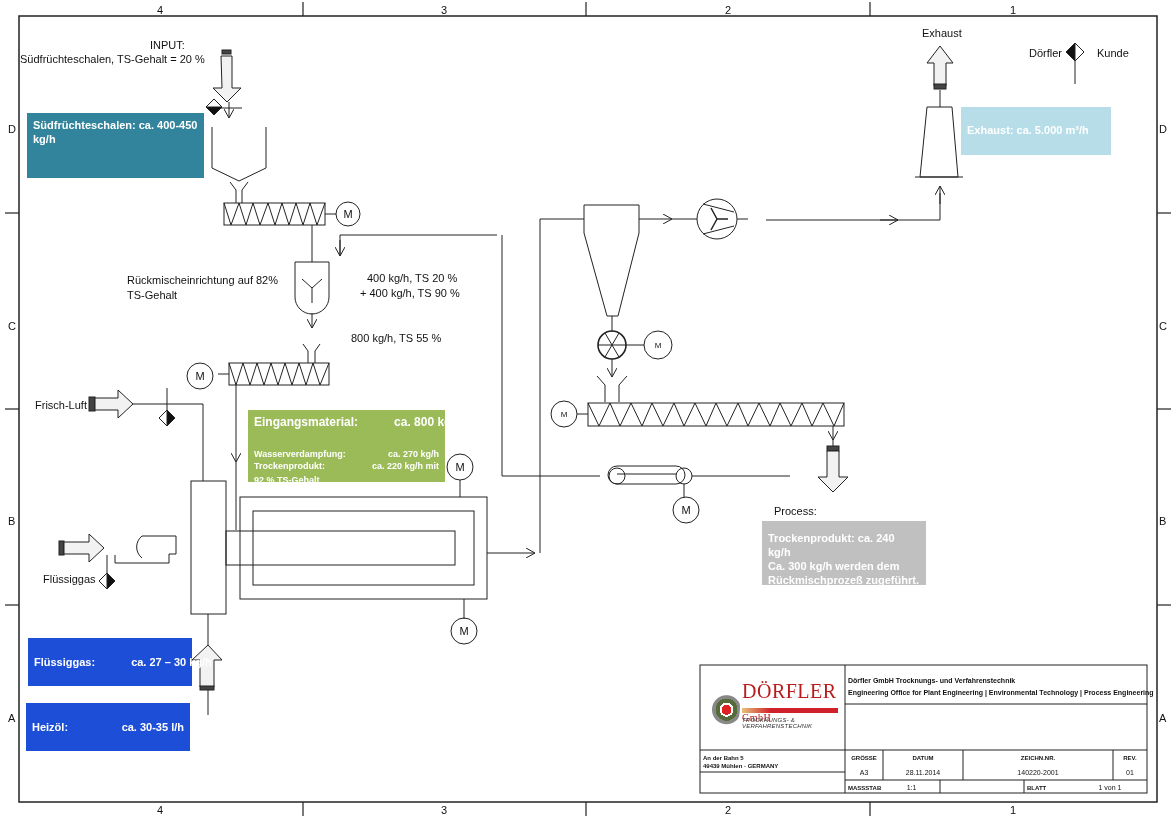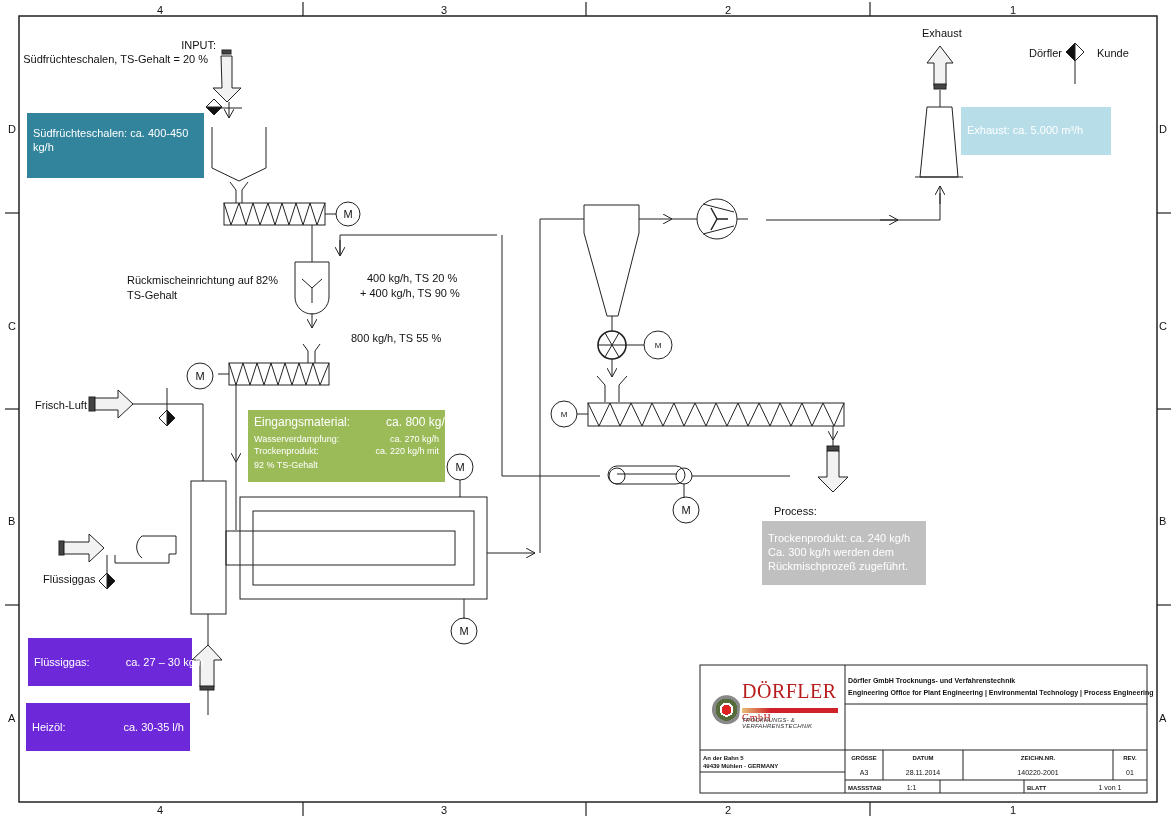--- a/index.html
+++ b/index.html
@@ -1,25 +1,25 @@
 <!DOCTYPE html>
 <html><head>
 <meta charset="utf-8">
 <style>
   html, body { margin:0; padding:0; background:#ffffff; }
   body { width:1176px; height:820px; position:relative; overflow:hidden; font-family:"Liberation Sans", sans-serif; color:#111; }
   svg.diagram { position:absolute; left:0; top:0; width:1176px; height:820px; }
   .lbl { position:absolute; font-size:11px; line-height:14px; color:#111; white-space:nowrap; }
-  .lbl.r { text-align:right; }
-  .box { position:absolute; color:#fff; font-size:11px; line-height:14px; padding:13px 6px; box-sizing:border-box; }
+  .lbl.r { text-align:left; }
+  .box { position:absolute; color:#fff; font-size:11px; line-height:14px; padding:5px 6px; box-sizing:border-box;font-weight:bold; }
   .box.teal { background:#31849b; }
   .box.lblue { background:#b7dde8; color:#ffffff; }
   .box.green { background:#9bbb59; }
   .box.grey { background:#c0c0c0; }
-  .box.orange { background:#6d28d9; }
+  .box.orange { background:#1d4ed8; }
   .box .row { display:flex; white-space:nowrap;gap:36px; }
   .box .row .k { width:100px; }
   .small { font-size:9px; line-height:12px; }
   .grid { position:absolute; font-size:11px; }
   .tb { position:absolute; font-size:7px; line-height:9px; color:#111; white-space:nowrap; }
   .tb.c { text-align:center; }
   .tb.bold { font-weight:bold; }
   .logo { position:absolute; left:706px; top:670px; width:138px; height:76px; }
   .logo .brand { position:absolute; left:36px; top:10px; font-family:"Liberation Serif", serif; font-size:20px; color:#b91c1c; letter-spacing:0.5px; }
   .logo .gmbh { font-size:10px; }
@@ -233,21 +233,21 @@
 <div class="grid" style="left:8px;top:123px">D</div>
 <div class="grid" style="left:8px;top:320px">C</div>
 <div class="grid" style="left:8px;top:515px">B</div>
 <div class="grid" style="left:8px;top:712px">A</div>
 <div class="grid" style="left:1159px;top:123px">D</div>
 <div class="grid" style="left:1159px;top:320px">C</div>
 <div class="grid" style="left:1159px;top:515px">B</div>
 <div class="grid" style="left:1159px;top:712px">A</div>
 
 <div class="lbl r" style="left:150px;top:38px;width:66px">INPUT:</div>
-<div class="lbl r" style="left:12px;top:52px;width:196px">Südfrüchteschalen, TS-Gehalt = 20 %</div>
+<div class="lbl r" style="left:20px;top:52px;width:196px">Südfrüchteschalen, TS-Gehalt = 20 %</div>
 <div class="lbl" style="left:922px;top:26px">Exhaust</div>
 <div class="lbl" style="left:1029px;top:46px">Dörfler</div>
 <div class="lbl" style="left:1097px;top:46px">Kunde</div>
 <div class="lbl" style="left:127px;top:273px">Rückmischeinrichtung auf 82%</div>
 <div class="lbl" style="left:127px;top:288px">TS-Gehalt</div>
 <div class="lbl" style="left:367px;top:271px">400 kg/h, TS 20 %</div>
 <div class="lbl" style="left:360px;top:286px">+ 400 kg/h, TS 90 %</div>
 <div class="lbl" style="left:351px;top:331px">800 kg/h, TS 55 %</div>
 <div class="lbl" style="left:35px;top:398px">Frisch-Luft</div>
 <div class="lbl" style="left:43px;top:572px">Flüssiggas</div>
@@ -258,21 +258,21 @@
   <div>kg/h</div>
 </div>
 <div class="box lblue" style="left:961px;top:107px;width:150px;height:48px;padding-top:16px">
   <div>Exhaust:  ca. 5.000 m³/h</div>
 </div>
 <div class="box green" style="left:248px;top:410px;width:197px;height:72px;padding-top:4px">
   <div class="row" style="font-size:12px;line-height:17px">
       <span class="k" style="width:115px">Eingangsmaterial:</span>
       <span>ca. 800 kg/h</span>
     </div>
-  <div class="row small" style="margin-top:2px">
+  <div class="row small" style="margin-top:17px">
       <span class="k" style="width:115px">Wasserverdampfung:</span>
       <span>ca.  270 kg/h</span>
     </div>
   <div class="row small">
       <span class="k" style="width:117px">Trockenprodukt:</span>
       <span>ca. 220 kg/h mit</span>
     </div>
   <div class="small" style="margin-top:2px">92 % TS-Gehalt</div>
 </div>
 <div class="box grey" style="left:762px;top:521px;width:164px;height:64px;padding-top:10px">

